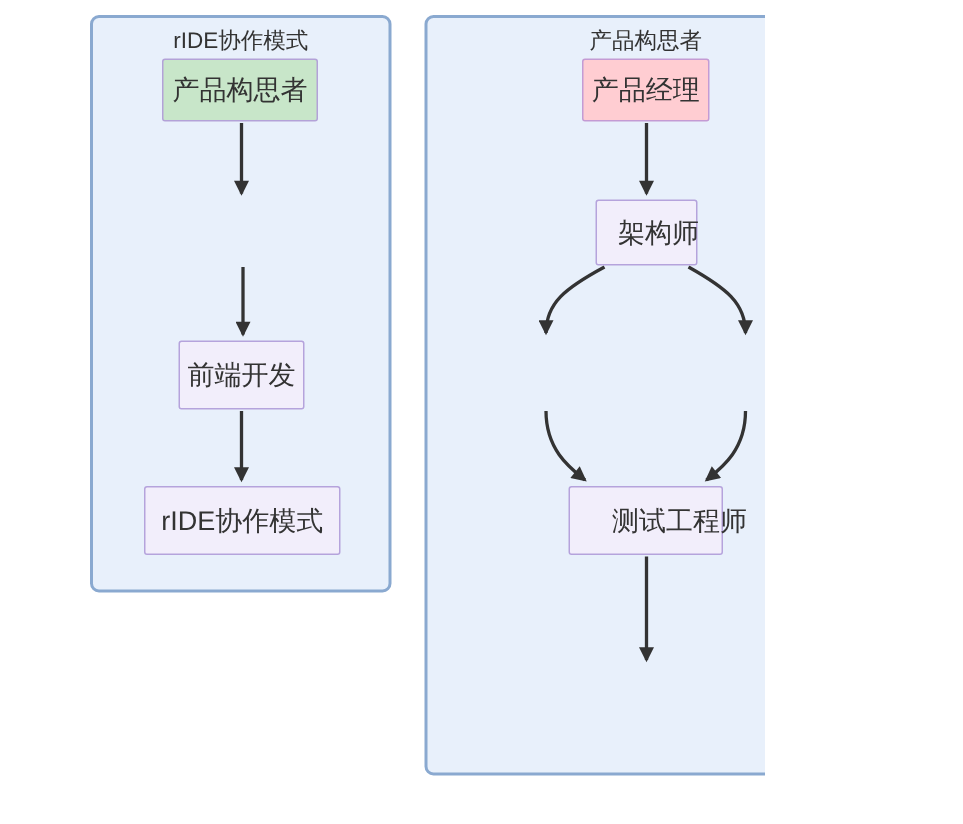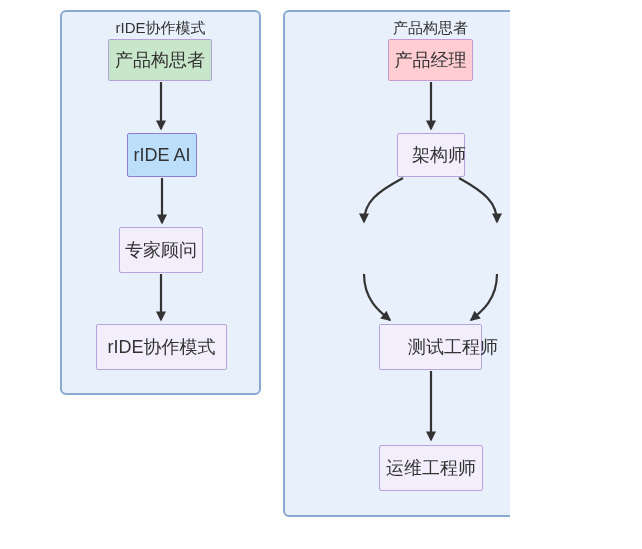--- a/index.html
+++ b/index.html
@@ -77,21 +77,19 @@
     <path d="M161,274 L161,320" marker-end="url(#ah)"></path>
     <path d="M431,82 L431,129" marker-end="url(#ah)"></path>
     <path d="M403,178 C 377,192 364,202 364,222" marker-end="url(#ah)"></path>
     <path d="M459,178 C 484,192 497,202 497,222" marker-end="url(#ah)"></path>
     <path d="M364,274 C 364,300 380,312 390,320" marker-end="url(#ah)"></path>
     <path d="M497,274 C 497,300 481,312 471,320" marker-end="url(#ah)"></path>
     <path d="M431,371 L431,440" marker-end="url(#ah)"></path>
   </svg>
 
   <div class="node green" id="n-ideator">产品构思者</div>
-  <div class="node blue" id="n-ride-ai">rIDE AI</div>
-  <div class="node" id="n-expert">专家顾问</div>
+  <div class="node" id="n-expert">前端开发</div>
   <div class="node" id="n-ux">rIDE协作模式</div>
   <div class="node pink" id="n-pm">产品经理</div>
   <div class="node" id="n-architect">架构师</div>
   <div class="node" id="n-tester">测试工程师</div>
-  <div class="node" id="n-ops">运维工程师</div>
 
 </div>
 
 </body></html>

